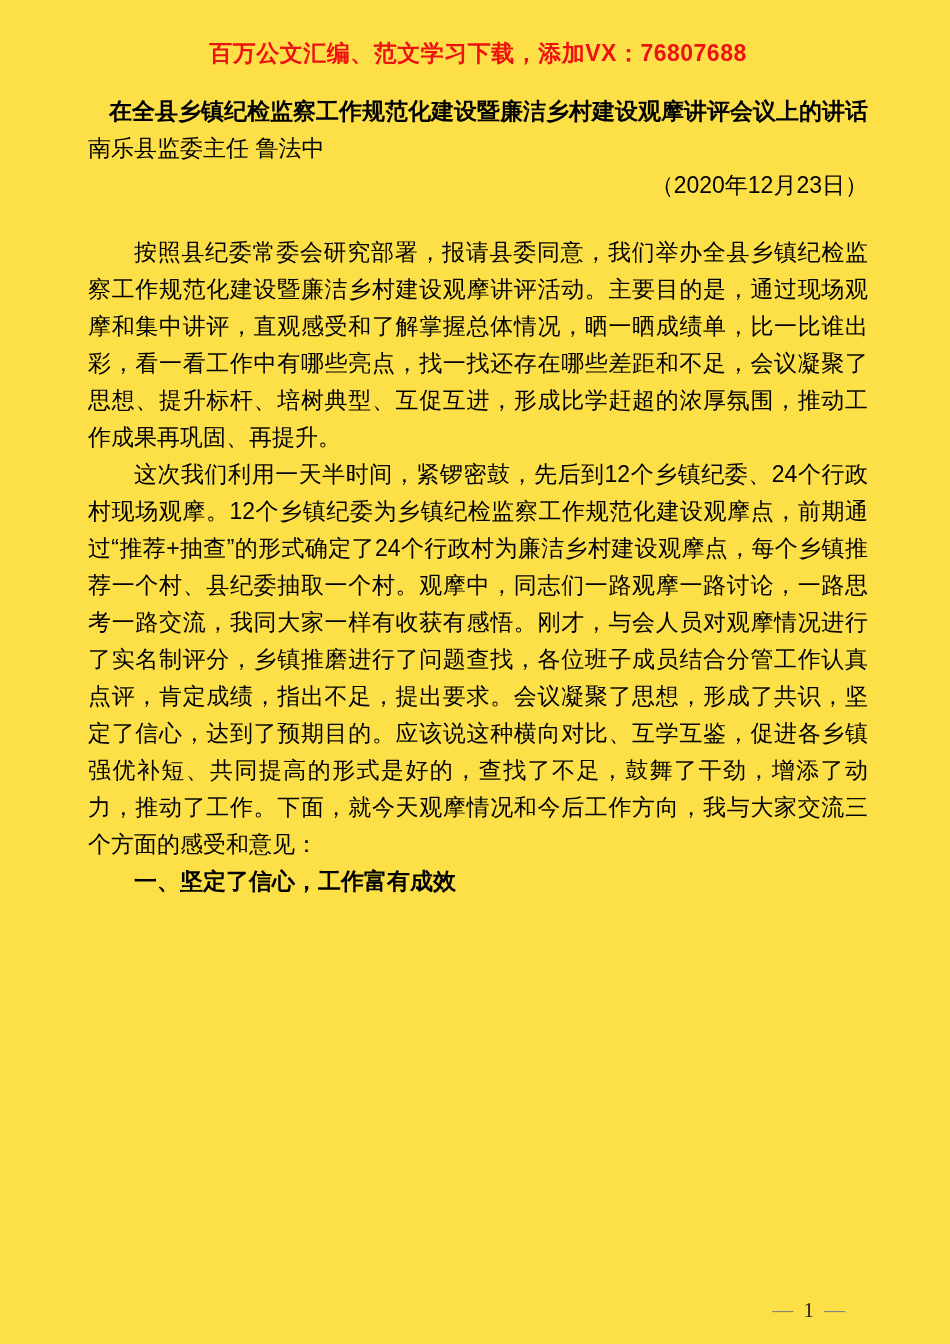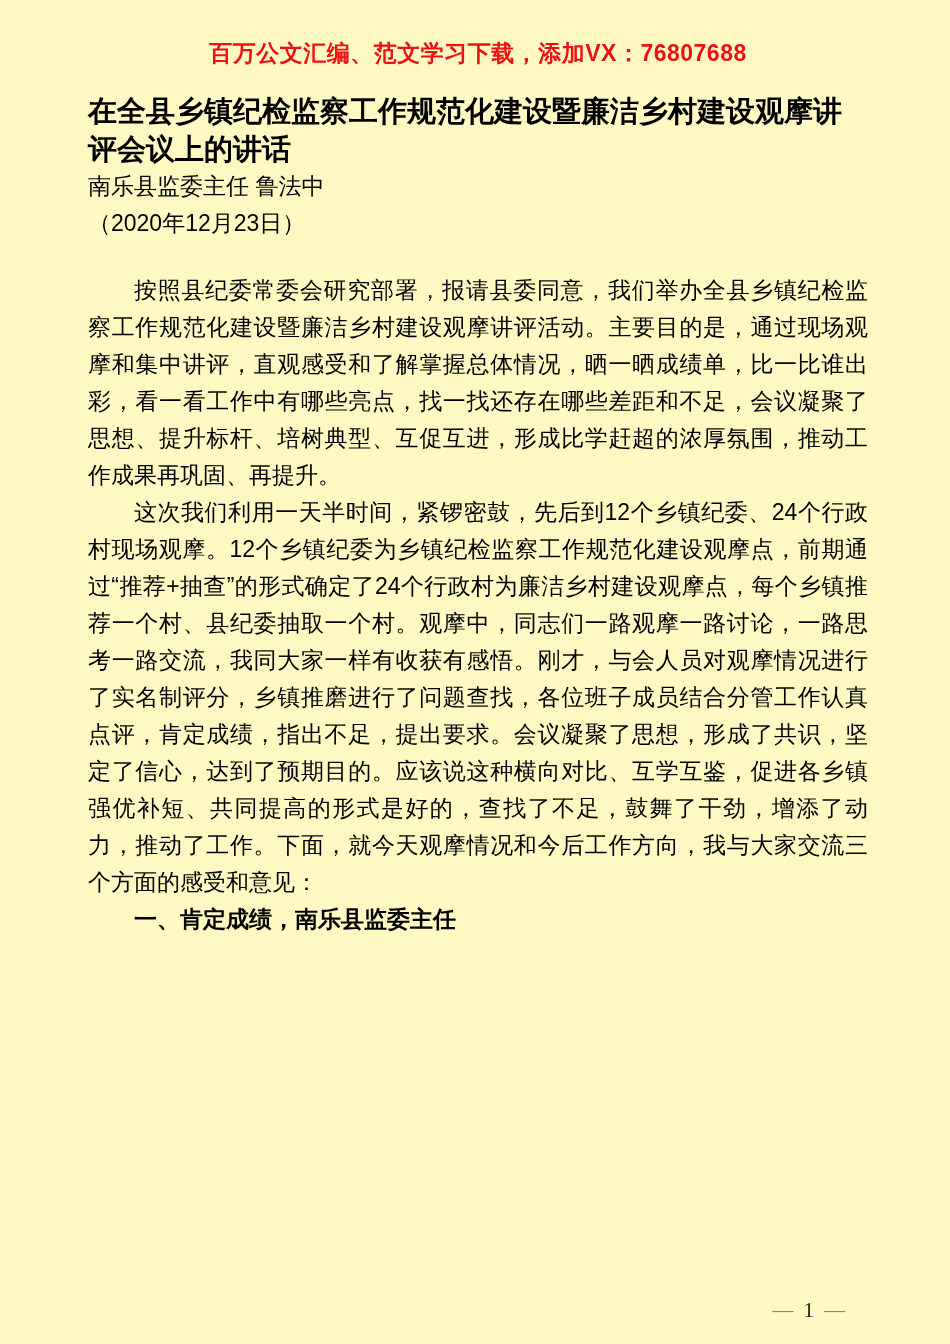--- a/index.html
+++ b/index.html
@@ -5,49 +5,49 @@
   html, body {
     margin: 0;
     padding: 0;
     background: #ffffff;
   }
   .page {
     position: relative;
     width: 950px;
     height: 1344px;
     box-sizing: border-box;
-    background: #fef9c3;
+    background: #fde047;
     padding: 38px 82px 0 88px;
     font-family: "Liberation Sans", sans-serif;
     color: #000000;
     overflow: hidden;
   }
   .promo {
     font-size: 23px;
     line-height: 30px;
     text-align: center;
     font-weight: bold;
     letter-spacing: 0.5px;
   }
   .title {
     margin: 24px 0 0 0;
-    font-size: 29px;
+    font-size: 23px;
     font-weight: bold;
     line-height: 38px;
-    text-align: left;
+    text-align: right;
   }
   .author {
     font-size: 23px;
     line-height: 37px;
     text-align: left;
   }
   .docdate {
     font-size: 23px;
     line-height: 37px;
-    text-align: left;
+    text-align: right;
   }
   .content {
     margin-top: 30px;
   }
   .content p {
     margin: 0;
     font-size: 23px;
     line-height: 37px;
     text-align: justify;
     text-justify: inter-ideograph;
@@ -88,20 +88,20 @@
 
   <div class="title">在全县乡镇纪检监察工作规范化建设暨廉洁乡村建设观摩讲评会议上的讲话</div>
 
   <div class="author">南乐县监委主任 鲁法中</div>
 
   <div class="docdate">（2020年12月23日）</div>
 
   <div class="content">
     <p class="para">按照县纪委常委会研究部署，报请县委同意，我们举办全县乡镇纪检监察工作规范化建设暨廉洁乡村建设观摩讲评活动。主要目的是，通过现场观摩和集中讲评，直观感受和了解掌握总体情况，晒一晒成绩单，比一比谁出彩，看一看工作中有哪些亮点，找一找还存在哪些差距和不足，会议凝聚了思想、提升标杆、培树典型、互促互进，形成比学赶超的浓厚氛围，推动工作成果再巩固、再提升。</p>
     <p class="para">这次我们利用一天半时间，紧锣密鼓，先后到12个乡镇纪委、24个行政村现场观摩。12个乡镇纪委为乡镇纪检监察工作规范化建设观摩点，前期通过“推荐+抽查”的形式确定了24个行政村为廉洁乡村建设观摩点，每个乡镇推荐一个村、县纪委抽取一个村。观摩中，同志们一路观摩一路讨论，一路思考一路交流，我同大家一样有收获有感悟。刚才，与会人员对观摩情况进行了实名制评分，乡镇推磨进行了问题查找，各位班子成员结合分管工作认真点评，肯定成绩，指出不足，提出要求。会议凝聚了思想，形成了共识，坚定了信心，达到了预期目的。应该说这种横向对比、互学互鉴，促进各乡镇强优补短、共同提高的形式是好的，查找了不足，鼓舞了干劲，增添了动力，推动了工作。下面，就今天观摩情况和今后工作方向，我与大家交流三个方面的感受和意见：</p>
-    <p class="heading">一、肯定成绩，南乐县监委主任</p>
+    <p class="heading">一、坚定了信心，工作富有成效</p>
   </div>
 
   <div class="footer">
     <span class="dash" style="color: rgb(127, 127, 127);">—</span><span class="pagenum">1</span><span class="dash" style="color: rgb(127, 127, 127);">—</span>
   </div>
 
 </div>
 
 </body></html>

